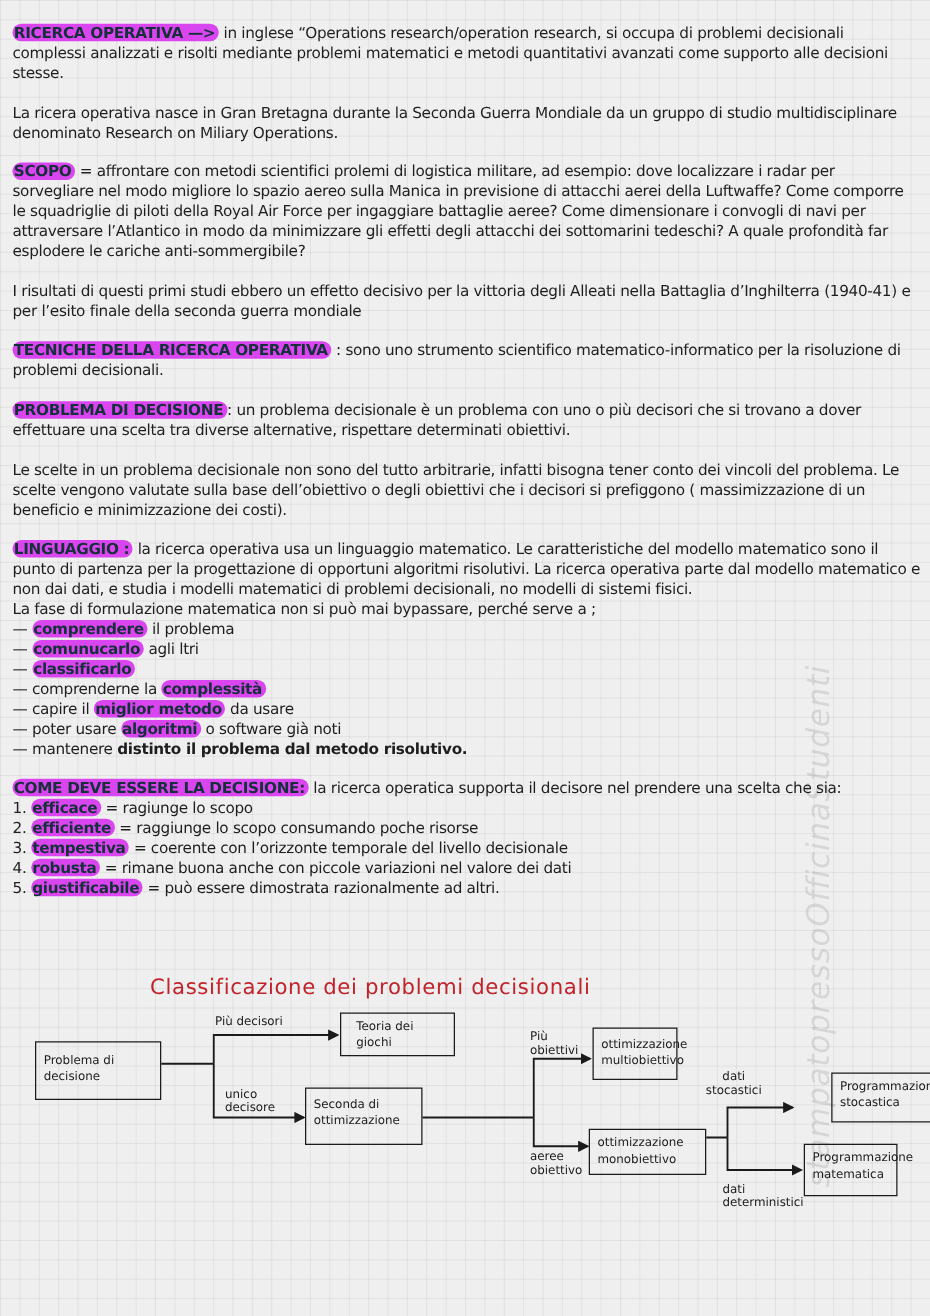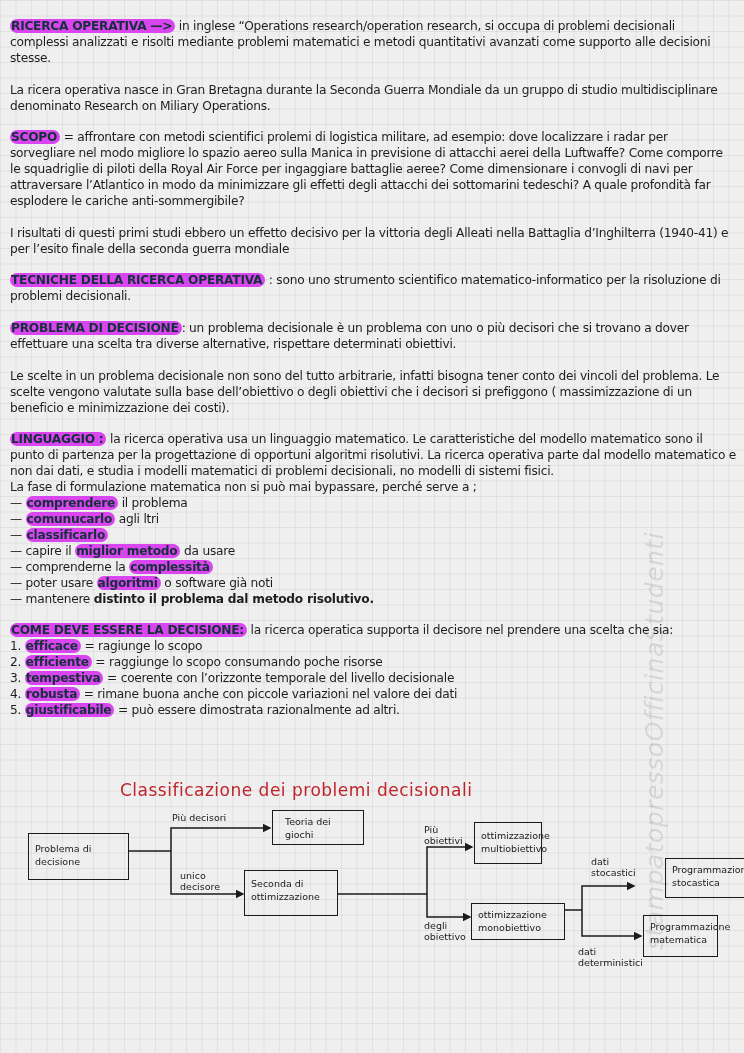--- a/index.html
+++ b/index.html
@@ -52,22 +52,22 @@
     <span class="hl">PROBLEMA DI DECISIONE</span><span>: un problema decisionale è un problema con uno o più decisori che si trovano a dover effettuare una scelta tra diverse alternative, rispettare determinati obiettivi.</span>
   </p>
   <p class="para">Le scelte in un problema decisionale non sono del tutto arbitrarie, infatti bisogna tener conto dei vincoli del problema. Le scelte vengono valutate sulla base dell’obiettivo o degli obiettivi che i decisori si prefiggono ( massimizzazione di un beneficio e minimizzazione dei costi).</p>
   <div class="para">
     <span class="hl">LINGUAGGIO :</span><span> la ricerca operativa usa un linguaggio matematico. Le caratteristiche del modello matematico sono il punto di partenza per la progettazione di opportuni algoritmi risolutivi. La ricerca operativa parte dal modello matematico e non dai dati, e studia i modelli matematici di problemi decisionali, no modelli di sistemi fisici.</span><br>
     <span>La fase di formulazione matematica non si può mai bypassare, perché serve a ;</span>
     <ul class="list">
       <li><span>— </span><span class="hl">comprendere</span><span> il problema</span></li>
       <li><span>— </span><span class="hl">comunucarlo</span><span> agli ltri</span></li>
       <li><span>— </span><span class="hl">classificarlo</span><span></span></li>
+      <li><span>— comprenderne la </span><span class="hl">complessità</span><span></span></li>
       <li><span>— capire il </span><span class="hl">miglior metodo</span><span> da usare</span></li>
-      <li><span>— comprenderne la </span><span class="hl">complessità</span><span></span></li>
       <li><span>— poter usare </span><span class="hl">algoritmi</span><span> o software già noti</span></li>
       <li><span>— mantenere </span><span class="b">distinto il problema dal metodo risolutivo.</span></li>
     </ul>
   </div>
   <div class="para">
     <span class="hl">COME DEVE ESSERE LA DECISIONE:</span><span> la ricerca operatica supporta il decisore nel prendere una scelta che sia:</span>
     <ol class="list">
       <li><span>1. </span><span class="hl">efficace</span><span> = ragiunge lo scopo</span></li>
       <li><span>2. </span><span class="hl">efficiente</span><span> = raggiunge lo scopo consumando poche risorse</span></li>
       <li><span>3. </span><span class="hl">tempestiva</span><span> = coerente con l’orizzonte temporale del livello decisionale</span></li>
@@ -103,16 +103,16 @@
   <div class="box" style="left:272px;top:40px;width:92px;height:35px;padding-left:12px;">Teoria dei giochi</div>
   <div class="box" style="left:244px;top:100px;width:94px;height:46px;padding-top:6px;">Seconda di ottimizzazione</div>
   <div class="box" style="left:474px;top:52px;width:68px;height:42px;padding-top:6px;">ottimizzazione multiobiettivo</div>
   <div class="box" style="left:471px;top:133px;width:94px;height:37px;">ottimizzazione monobiettivo</div>
   <div class="box" style="left:665px;top:88px;width:80px;height:40px;">Programmazione stocastica</div>
   <div class="box" style="left:643px;top:145px;width:75px;height:42px;">Programmazione matematica</div>
 
   <div class="lbl" style="left:172px;top:42px;">Più decisori</div>
   <div class="lbl" style="left:180px;top:100px;width:50px;">unico decisore</div>
   <div class="lbl" style="left:424px;top:54px;width:48px;">Più obiettivi</div>
-  <div class="lbl" style="left:424px;top:150px;width:48px;">degli obiettivo</div>
-  <div class="lbl" style="left:591px;top:86px;width:50px;">dati stocastici</div>
+  <div class="lbl" style="left:424px;top:150px;width:48px;">aeree obiettivo</div>
+  <div class="lbl" style="left:562px;top:86px;width:50px;text-align:center;">dati stocastici</div>
   <div class="lbl" style="left:578px;top:176px;width:64px;">dati deterministici</div>
 </div>
 
 </body></html>

